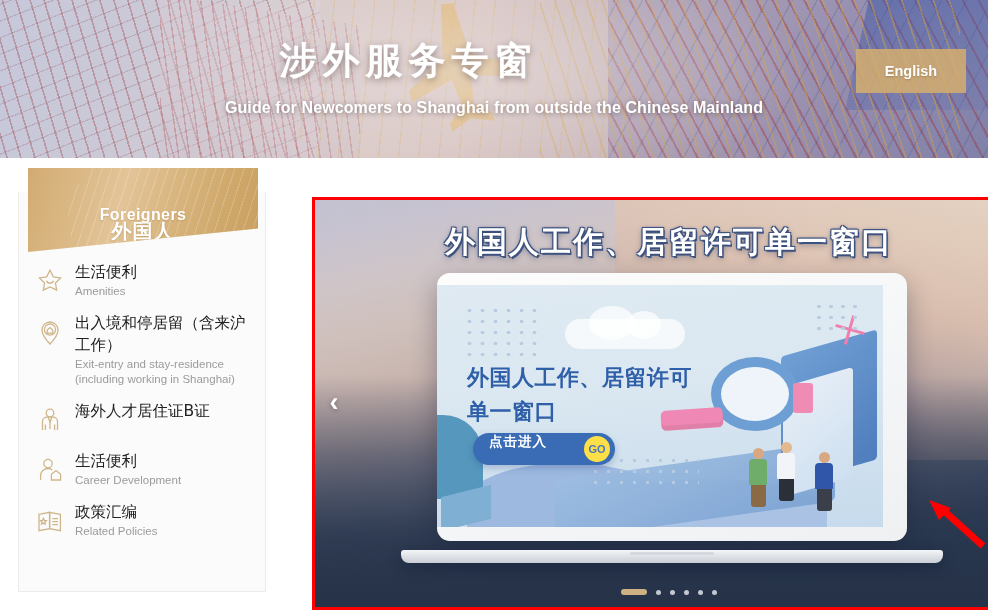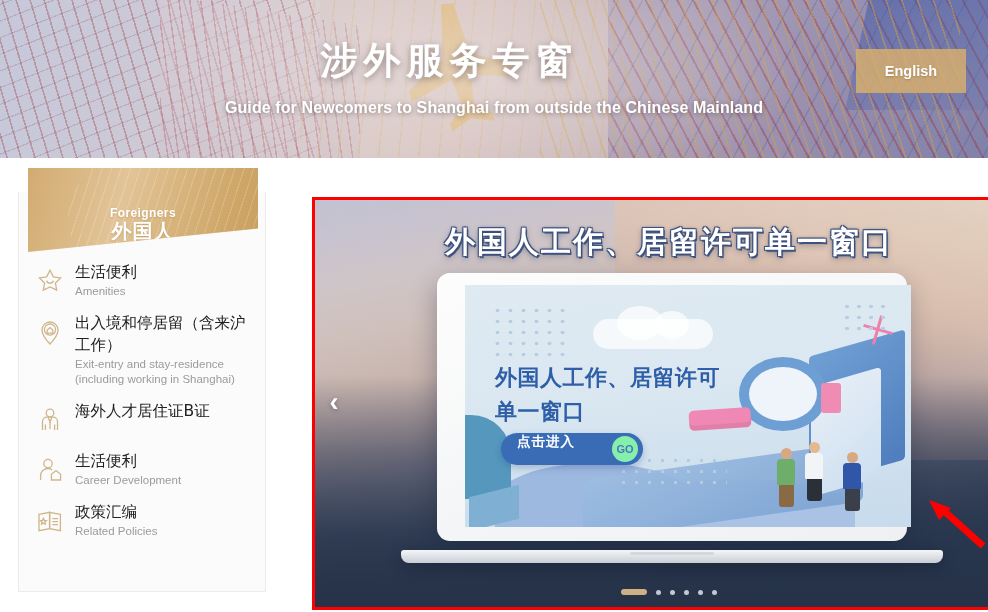--- a/index.html
+++ b/index.html
@@ -79,21 +79,20 @@
   .hero-wash {
     position: absolute; left: 0; top: 0; width: 988px; height: 158px;
     background: radial-gradient(ellipse 420px 160px at 470px 70px,
         rgba(236,228,226,0.58) 0%, rgba(236,228,226,0.18) 55%, rgba(236,228,226,0) 80%);
   }
   .hero-title {
     position: absolute; left: 0; top: 36px; width: 817px;
     text-align: center; color: #ffffff;
     font-size: 37px; font-weight: bold; letter-spacing: 6px;
     text-shadow: 0 2px 7px rgba(80,60,60,0.55), 0 0 2px rgba(255,255,255,0.6);
-    margin-left: 41px;
   }
   .hero-sub {
     position: absolute; left: 0; top: 99px; width: 988px;
     text-align: center; color: #ffffff;
     font-size: 16px; font-weight: bold; letter-spacing: 0.1px;
     text-shadow: 0 1px 5px rgba(70,55,60,0.55);
   }
   .lang-btn {
     position: absolute; left: 856px; top: 49px; width: 110px; height: 44px;
     background: rgba(212,174,112,0.86);
@@ -127,21 +126,21 @@
       rgba(255,255,255,0) 1.2px, rgba(255,255,255,0) 9px);
     border-radius: 50% 0 0 50%;
   }
   .tab-cn {
     position: absolute; left: 0; top: 10px; width: 230px; text-align: center;
     color: #ffffff; font-size: 20px; font-weight: bold; letter-spacing: 1px;
     z-index: 2; text-shadow: 0 1px 2px rgba(140,105,55,0.35); margin-top: 40px;
   }
   .tab-en {
     position: absolute; left: 0; top: 38px; width: 230px; text-align: center;
-    color: #ffffff; font-size: 12px; font-weight: bold; letter-spacing: 0.4px;
+    color: #ffffff; font-size: 16px; font-weight: bold; letter-spacing: 0.4px;
     z-index: 2; text-shadow: 0 1px 2px rgba(140,105,55,0.3);
   }
   .nav-list { position: absolute; left: 0; top: 62px; width: 248px; }
   .nav-item {
     position: relative; display: flex; align-items: flex-start;
     padding: 6px 14px 6px 14px; cursor: pointer;
   }
   .nav-icon {
     width: 34px; min-width: 34px; height: 34px; margin-right: 8px; margin-top: 4px;
     display: flex; align-items: center; justify-content: center;
@@ -191,21 +190,21 @@
                  1px -1px 0 #3f5480, -1px 1px 0 #3f5480, 0 3px 6px rgba(40,55,90,0.5);
     z-index: 6;
     font-family: "DejaVu Sans", "Liberation Sans", sans-serif;
   }
 
   
   .laptop { position: absolute; left: 122px; top: 73px; width: 470px; height: 290px; z-index: 5; }
   .laptop-lid {
     position: absolute; left: 0; top: 0; width: 470px; height: 268px;
     background: linear-gradient(160deg, #fdfdfd, #eef0f2);
-    border-radius: 13px; padding: 12px 12px 14px 28px;
+    border-radius: 13px; padding: 12px 12px 14px 0;
     box-shadow: 0 10px 26px rgba(20,30,55,0.35);
   }
   .laptop-screen {
     position: relative; width: 446px; height: 242px; overflow: hidden;
     background: linear-gradient(175deg, #dfeaf2 0%, #dbe8f1 40%, #cfe0ee 75%, #c6dbec 100%);
   }
   .laptop-base {
     position: absolute; left: -36px; bottom: 0px; width: 542px; height: 13px;
     background: linear-gradient(180deg, #f4f5f7 0%, #e3e6ea 40%, #c9ced5 100%);
     border-radius: 3px 3px 8px 8px;
@@ -254,21 +253,21 @@
     display: flex; align-items: flex-start; cursor: pointer;
     box-shadow: 0 3px 7px rgba(40,70,130,0.28);
   }
   .go-label {
     color: #ffffff; font-size: 13.5px; font-weight: bold; margin-left: 16px;
     letter-spacing: 1px;
     font-family: "DejaVu Sans", "Liberation Sans", sans-serif;
   }
   .go-circle {
     position: absolute; right: 5px; top: 3px; width: 26px; height: 26px;
-    border-radius: 50%; background: #86efac;
+    border-radius: 50%; background: #fde047;
     display: flex; align-items: center; justify-content: center;
     color: #4a78bc; font-size: 11px; font-weight: bold;
   }
   
   .mag-ring {
     position: absolute; right: 84px; top: 72px; width: 88px; height: 74px;
     border: 10px solid #6d9ed4; border-radius: 50%; background: #eef4fa;
   }
   .mag-handle {
     position: absolute; right: 160px; top: 124px; width: 62px; height: 20px;

